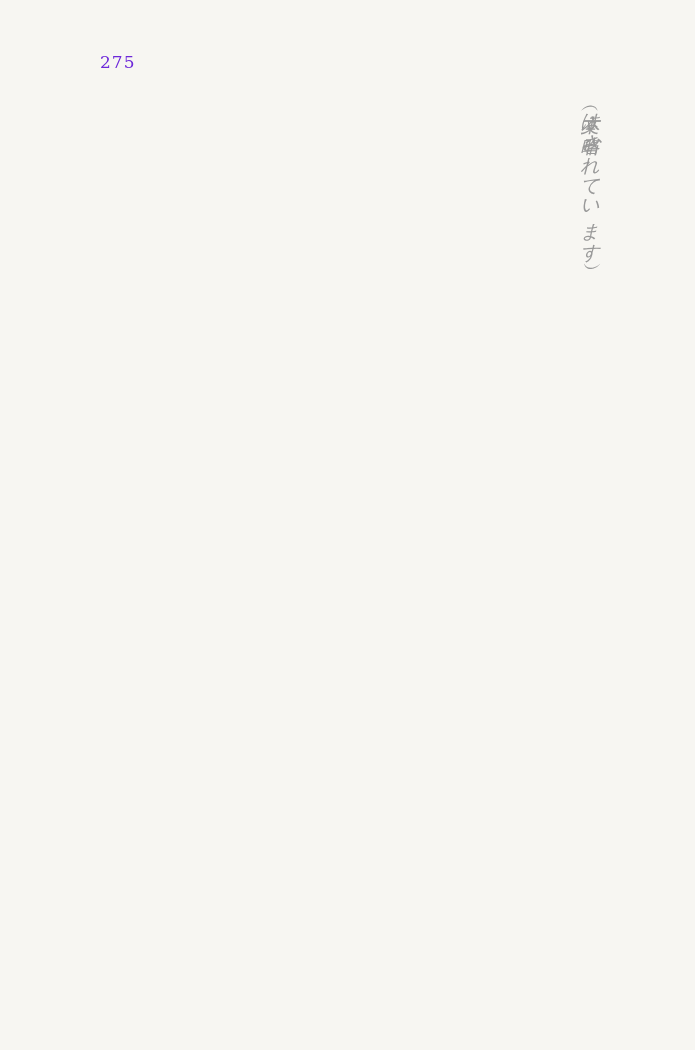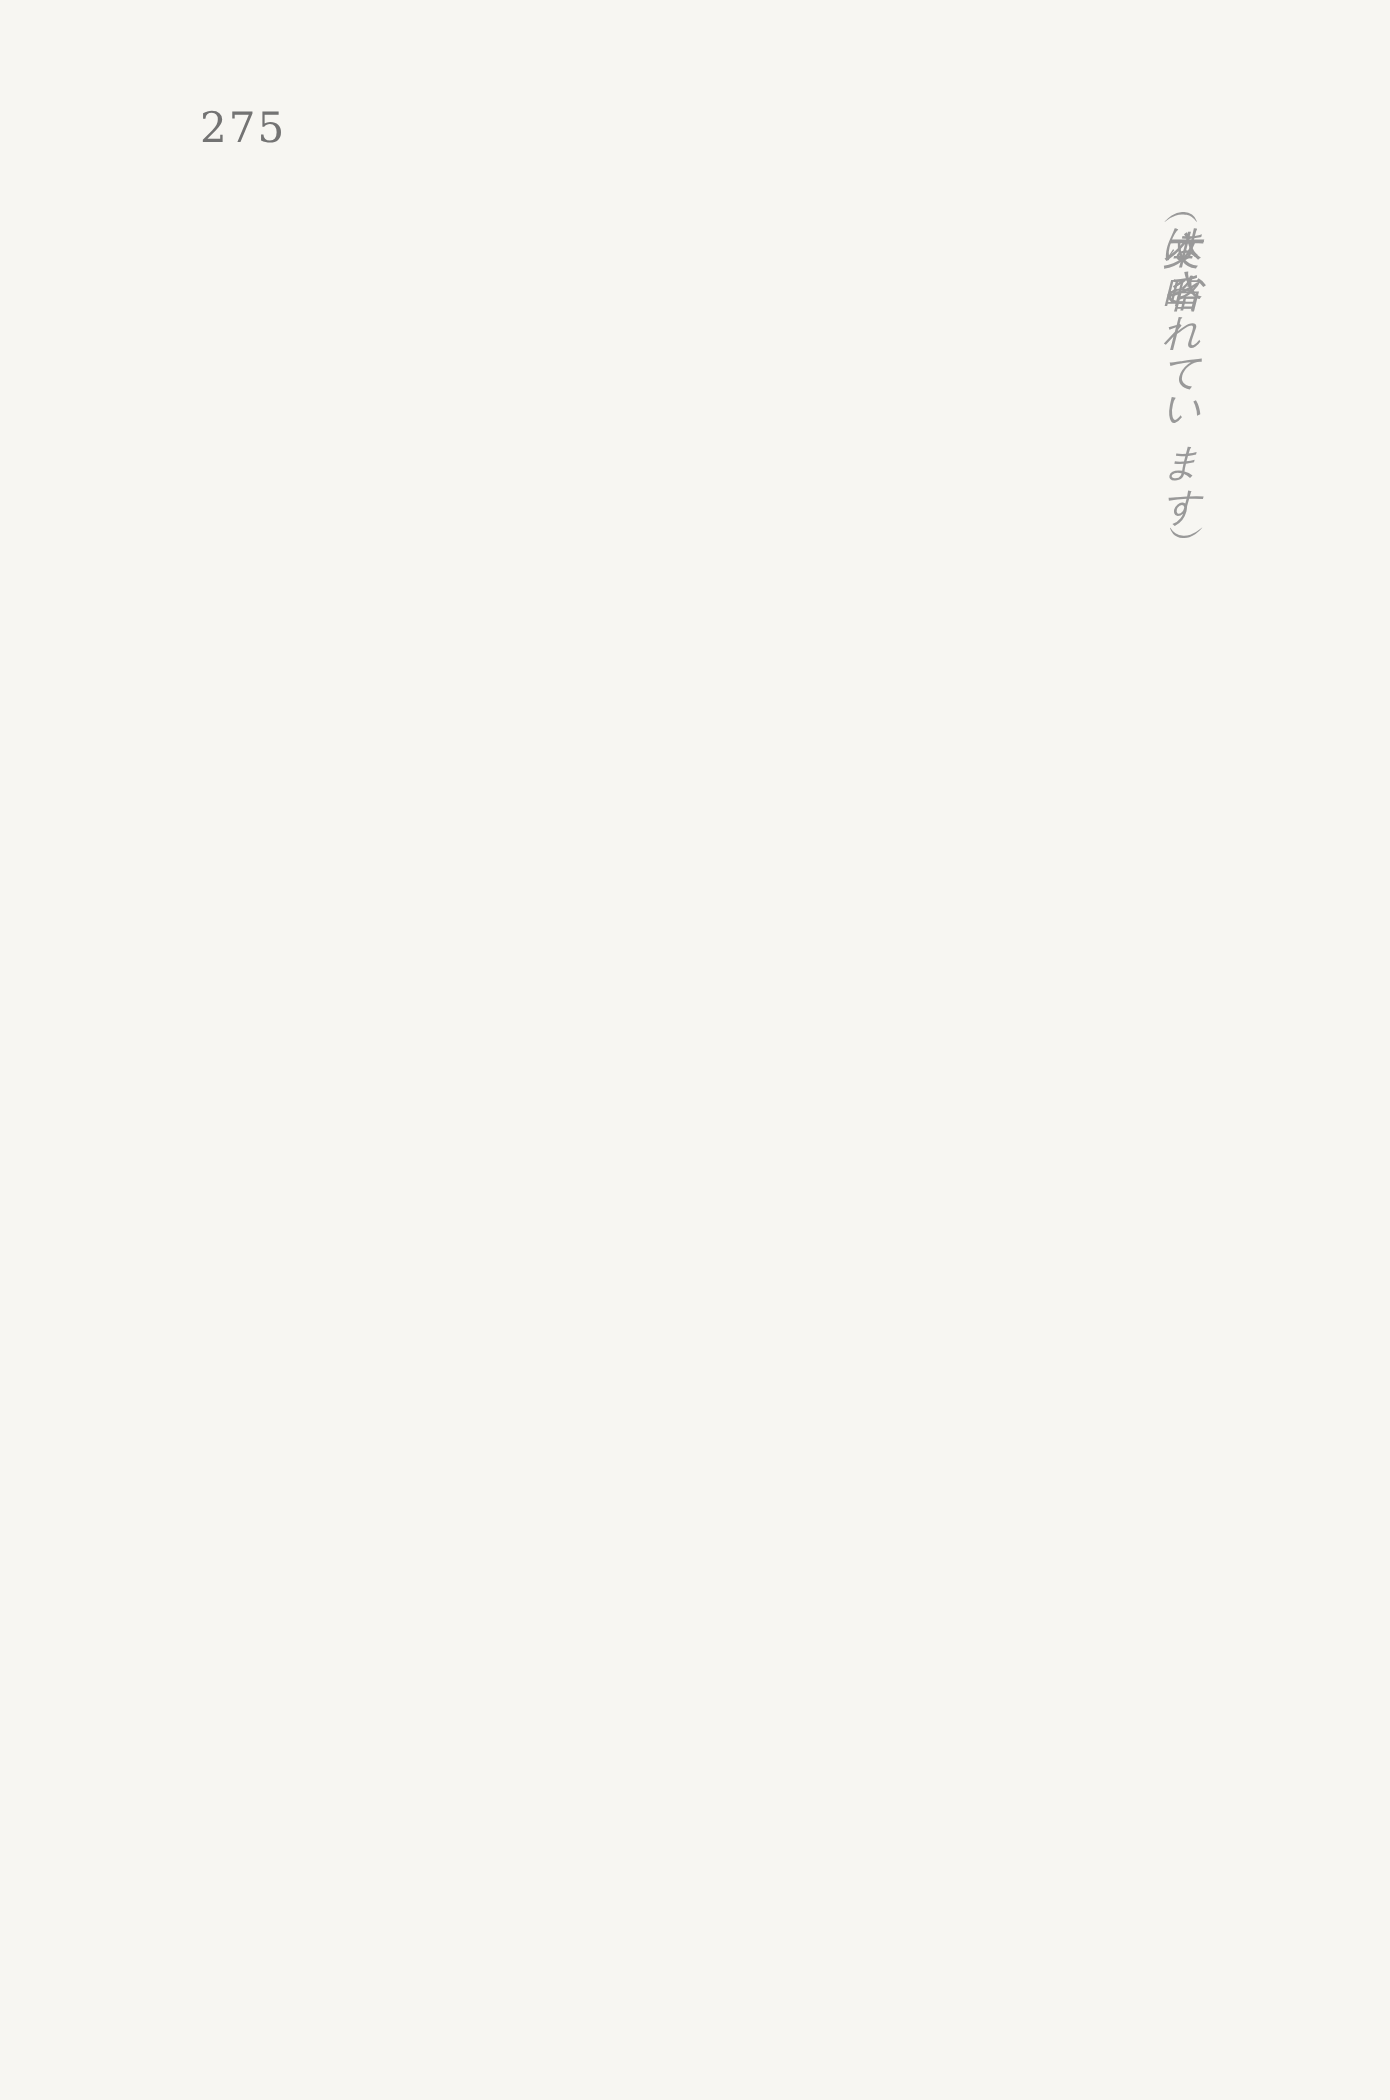--- a/index.html
+++ b/index.html
@@ -6,21 +6,21 @@
   body {
     width: 695px; height: 1050px;
     background: #f7f6f2;
     font-family: "DejaVu Serif", "Liberation Serif", serif;
     position: relative;
     overflow: hidden;
   }
   .page-number {
     position: absolute;
     top: 52px; left: 100px;
-    font-size: 21px; color: #737373;
+    font-size: 17px; color: #6d28d9;
     letter-spacing: 1px;
   }
   .text-area {
     position: absolute;
     top: 100px; right: 85px;
     height: 840px; width: 520px;
     writing-mode: vertical-rl;
     text-orientation: upright;
     font-size: 19px; line-height: 2.0;
     color: #777;

